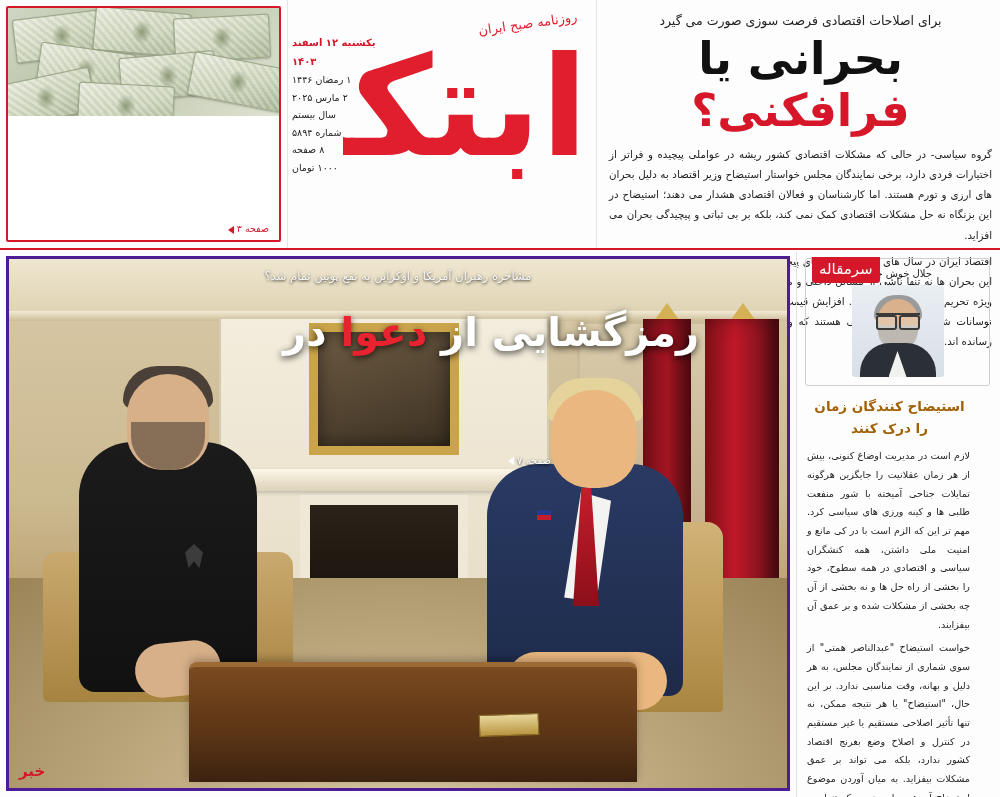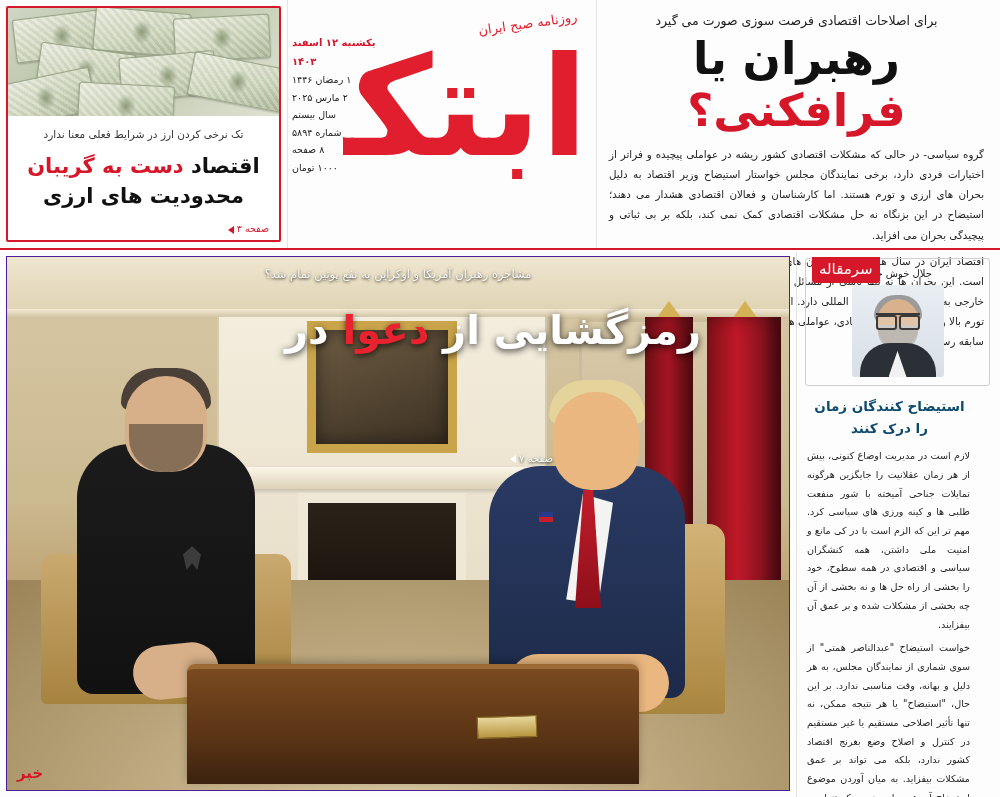--- a/index.html
+++ b/index.html
@@ -22,21 +22,21 @@
     top: 0; left: 0;
     width: 1000px; height: 248px;
     display: flex;
     flex-direction: row;
   }
 
   
   .lead-block {
     width: 403px;
     height: 248px;
-    padding: 6px 14px 6px 10px;
+    padding: 6px 6px 6px 10px;
     position: relative;
   }
   .lead-kicker {
     text-align: center;
     font-size: 12.5px;
     color: #222;
     margin: 6px 0 2px 0;
     line-height: 1.5;
   }
   .lead-title {
@@ -291,21 +291,21 @@
     position: absolute;
     left: 50%; bottom: 0;
     width: 18px; height: 26px;
     margin-left: -9px;
     background: #f1f1ef;
     clip-path: polygon(50% 0, 100% 100%, 0 100%);
   }
   .edit-title {
     font-size: 13.5px;
     font-weight: bold;
-    color: #0c4a6e;
+    color: #a16207;
     line-height: 1.6;
     text-align: center;
     margin: 10px 18px 8px 2px;
   }
   .edit-body {
     font-size: 9.6px;
     line-height: 1.95;
     color: #1d1d1d;
     text-align: justify;
     padding: 0 2px;
@@ -317,21 +317,21 @@
     width: 796px;
     height: 545px;
     padding: 4px 6px 6px 6px;
     position: relative;
   }
   .photo {
     width: 100%;
     height: 100%;
     position: relative;
     overflow: hidden;
-    border: 1px solid #4c1d95;
+    border: 3px solid #4c1d95;
     background: #b79a6a;
     margin-left: 12px;
   }
   
   .oo-wall {
     position: absolute; inset: 0;
     background:
       linear-gradient(180deg, #d8c9a8 0%, #cbb98f 46%, #b79a6a 70%, #8c6a3f 100%);
   }
   .oo-ceiling {
@@ -563,21 +563,21 @@
 </head>
 <body>
 
 <div id="page">
 
   <div class="top-area">
 
     <div class="lead-block">
       <div class="lead-kicker">برای اصلاحات اقتصادی فرصت سوزی صورت می گیرد</div>
       <div class="lead-title">
-        <span>رهبران یا </span><span class="red">فرافکنی؟</span>
+        <span>بحرانی یا </span><span class="red">فرافکنی؟</span>
       </div>
       <div class="lead-body">
         <p>گروه سیاسی- در حالی که مشکلات اقتصادی کشور ریشه در عواملی پیچیده و فراتر از اختیارات فردی دارد، برخی نمایندگان مجلس خواستار استیضاح وزیر اقتصاد به دلیل بحران های ارزی و تورم هستند. اما کارشناسان و فعالان اقتصادی هشدار می دهند؛ استیضاح در این بزنگاه نه حل مشکلات اقتصادی کمک نمی کند، بلکه بر بی ثباتی و پیچیدگی بحران می افزاید.</p>
         <p>اقتصاد ایران در سال های اخیر با بحران های پیچیده و متعدد دست و پنجه نرم کرده است. این بحران ها نه تنها ناشی از مسائل داخلی و مدیریتی بلکه ریشه در فشارهای خارجی به ویژه تحریم های بین المللی دارد. افزایش قیمت ارز، کاهش ارزش پول ملی، تورم بالا و نوسانات شدید اقتصادی، عواملی هستند که وضعیت اقتصادی را به بحرانی بی سابقه رسانده اند.</p>
       </div>
       <div class="lead-more">شرح در صفحه ۲</div>
     </div>
 
     <div class="masthead">
       <div class="masthead-logo">ابتکار</div>
@@ -597,27 +597,20 @@
       <div class="promo-card">
         <div class="promo-photo">
           <div class="bill" style="left:6px;  top:6px;  transform:rotate(-7deg);"></div>
           <div class="bill" style="left:86px; top:2px;  transform:rotate(5deg);"></div>
           <div class="bill" style="left:166px;top:8px;  transform:rotate(-3deg);"></div>
           <div class="bill" style="left:30px; top:40px; transform:rotate(8deg);"></div>
           <div class="bill" style="left:112px;top:46px; transform:rotate(-5deg);"></div>
           <div class="bill" style="left:182px;top:52px; transform:rotate(11deg);"></div>
           <div class="bill" style="left:-10px;top:68px; transform:rotate(-12deg);"></div>
           <div class="bill" style="left:70px; top:76px; transform:rotate(3deg);"></div>
-        </div>
-        <div class="promo-headline">
-          <div class="promo-kicker">تک نرخی کردن ارز در شرایط فعلی معنا ندارد</div>
-          <div class="promo-title">
-            <span>اقتصاد </span><span class="red">دست به گریبان</span><br>
-            <span>محدودیت های ارزی</span>
-          </div>
         </div>
         <div class="promo-more">
           <span>صفحه ۳</span><span class="tri"></span>
         </div>
       </div>
     </div>
   </div>
 
   <div class="hr-red"></div>
 

